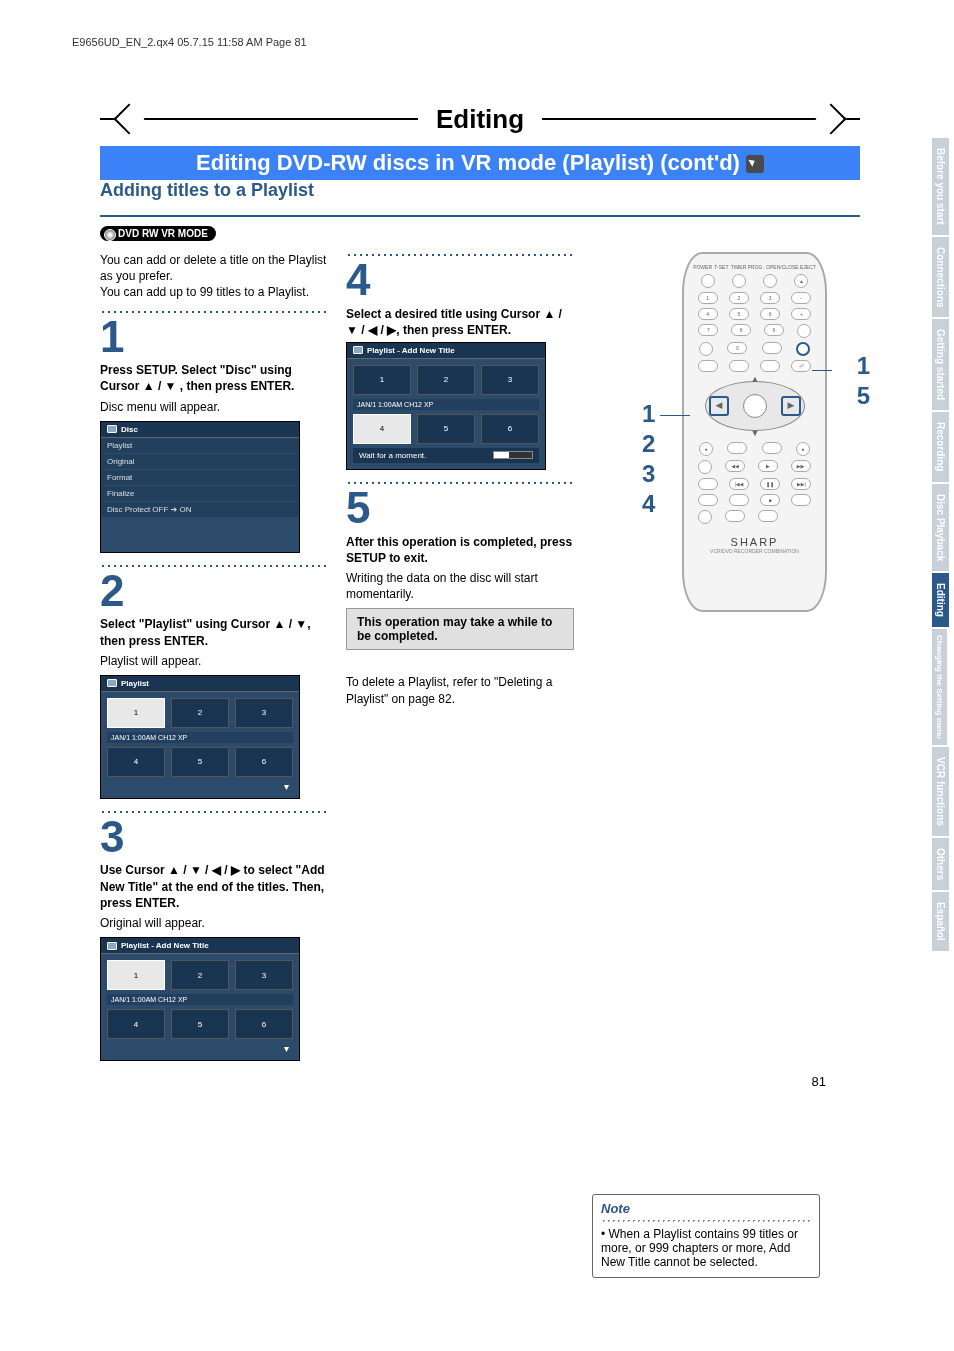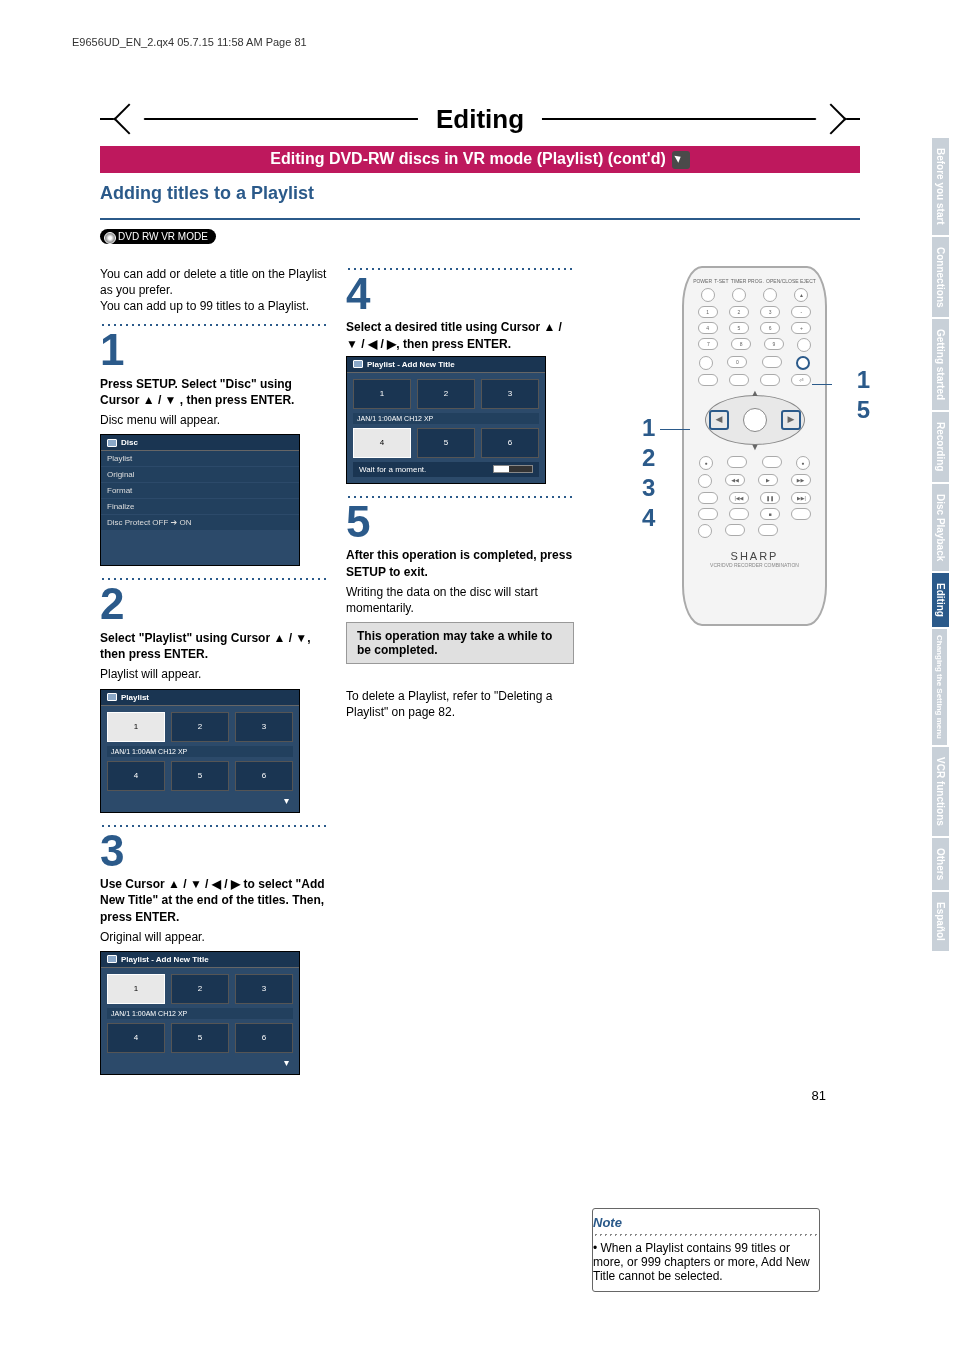--- a/index.html
+++ b/index.html
@@ -49,46 +49,45 @@
   .title-band h1 {
     position: absolute;
     left: 50%; transform: translateX(-50%);
     top: 4px;
     background: #fff;
     padding: 0 18px;
     font-size: 26px;
     font-weight: bold;
   }
   .subtitle-band {
-    background: #be185d;
+    background: #3b82f6;
     color: #fff;
     text-align: center;
-    font-size: 16px;
+    font-size: 22px;
     font-weight: bold;
     padding: 4px 0;
-    margin-bottom: 10px;
   }
   .section-title {
     color: #2b5a8a;
     font-size: 18px;
     font-weight: bold;
     border-bottom: 2px solid #2b5a8a;
     padding-bottom: 14px;
     margin-bottom: 6px;
   }
   .dvd-badge {
     display: inline-block;
     background: #000;
     color: #fff;
     border-radius: 10px;
     padding: 2px 8px 2px 18px;
     font-size: 10px;
-    font-weight: normal;
+    font-weight: bold;
     position: relative;
-    margin-bottom: 22px;
+    margin-bottom: 11px;
   }
   .dvd-badge::before {
     content: "";
     position: absolute;
     left: 4px; top: 3px;
     width: 10px; height: 10px;
     border: 1px solid #fff;
     border-radius: 50%;
     background: radial-gradient(circle, #fff 20%, #666 80%);
   }
@@ -340,21 +339,21 @@
   .tab.small { font-size: 8px; padding: 6px 3px; }
   .tab.active { background: #2b5a8a; }
   
   .note-box {
     position: absolute;
     top: 942px;
     left: 0;
     width: 228px;
     border: 1px solid #666;
     border-radius: 3px;
-    padding: 6px 0 8px;
+    padding: 6px 8px 8px;
     font-size: 12px;
   }
   .note-box .note-title {
     font-style: italic;
     font-weight: bold;
     color: #2b5a8a;
     font-size: 13px;
   }
   .note-box .dots-gray {
     height: 5px;

